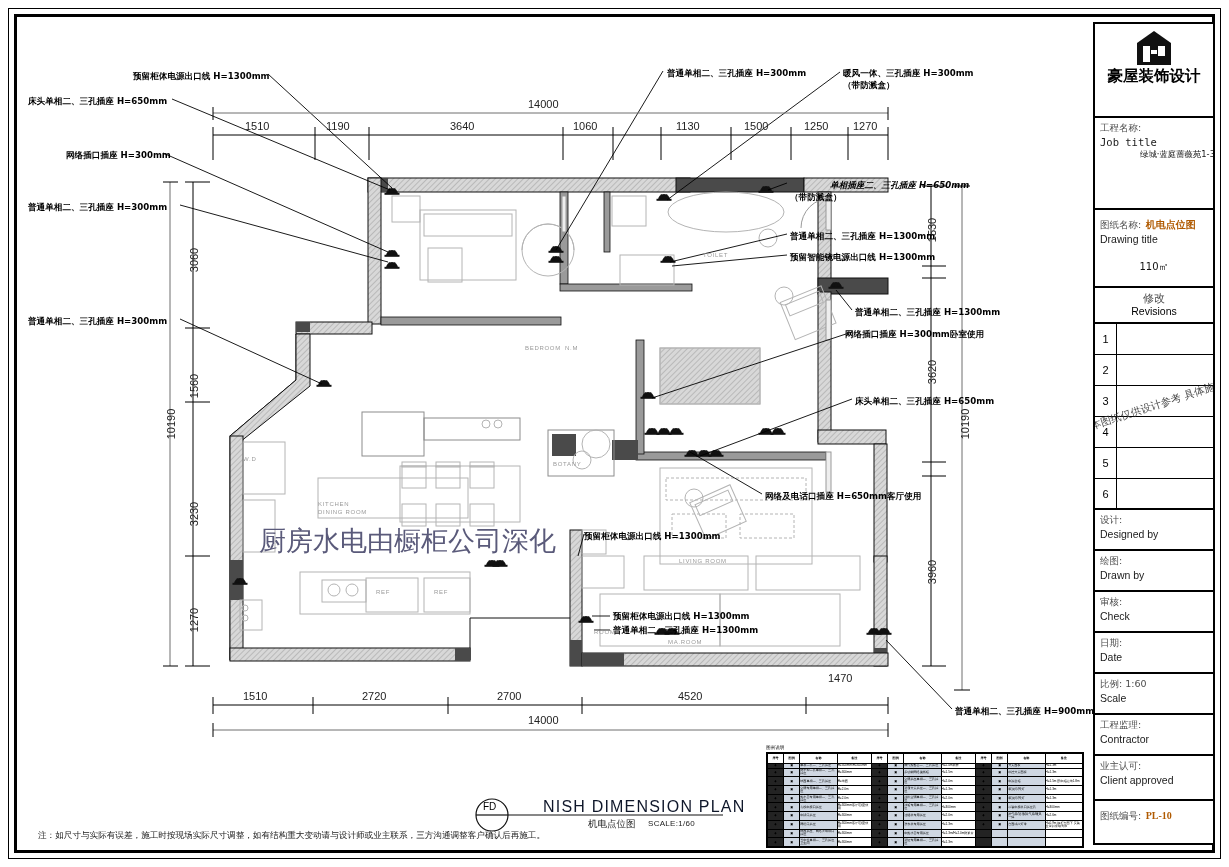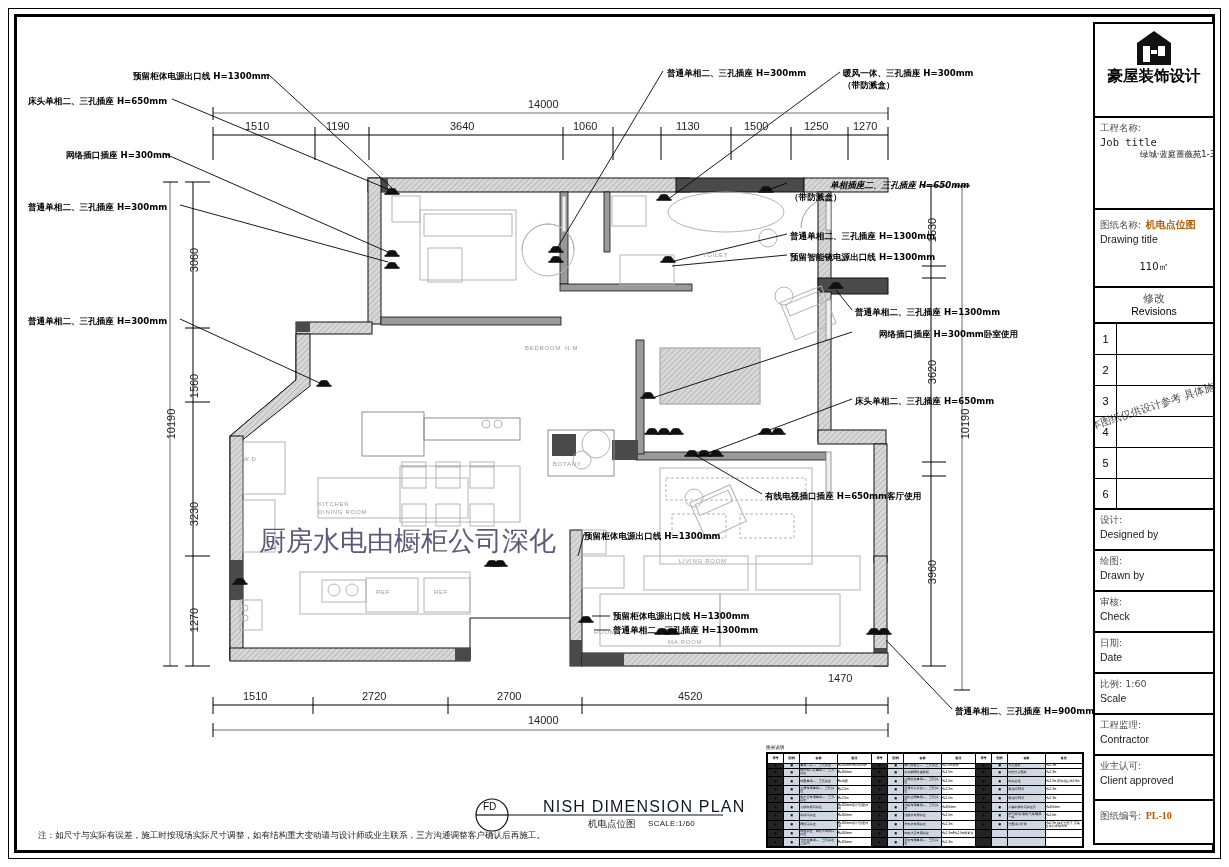--- a/index.html
+++ b/index.html
@@ -385,23 +385,23 @@
   <div class="anno cn" style="left:28px;top:202px;">普通单相二、三孔插座 H=300mm</div>
   <div class="anno cn" style="left:28px;top:316px;">普通单相二、三孔插座 H=300mm</div>
   <div class="anno cn" style="left:667px;top:68px;">普通单相二、三孔插座  H=300mm</div>
   <div class="anno cn" style="left:843px;top:68px;">暖风一体、三孔插座  H=300mm</div>
   <div class="anno cn" style="left:843px;top:80px;">（带防溅盒）</div>
   <div class="anno cn" style="left:830px;top:180px;font-style:italic;">单相插座二、三孔插座  H=650mm</div>
   <div class="anno cn" style="left:790px;top:192px;">（带防溅盒）</div>
   <div class="anno cn" style="left:790px;top:231px;">普通单相二、三孔插座  H=1300mm</div>
   <div class="anno cn" style="left:790px;top:252px;">预留智能镜电源出口线 H=1300mm</div>
   <div class="anno cn" style="left:855px;top:307px;">普通单相二、三孔插座  H=1300mm</div>
-  <div class="anno cn" style="left:855px;top:329px;padding-left:24px;">网络插口插座 H=300mm卧室使用</div>
+  <div class="anno cn" style="left:821px;top:329px;padding-left:24px;">网络插口插座 H=300mm卧室使用</div>
   <div class="anno cn" style="left:855px;top:396px;">床头单相二、三孔插座  H=650mm</div>
-  <div class="anno cn" style="left:765px;top:491px;">有线电视插口插座 H=650mm客厅使用</div>
+  <div class="anno cn" style="left:765px;top:491px;">网络及电话口插座 H=650mm客厅使用</div>
   <div class="anno cn" style="left:584px;top:531px;">预留柜体电源出口线 H=1300mm</div>
   <div class="anno cn" style="left:613px;top:611px;">预留柜体电源出口线 H=1300mm</div>
   <div class="anno cn" style="left:613px;top:625px;">普通单相二、三孔插座 H=1300mm</div>
   <div class="anno cn" style="left:955px;top:706px;">普通单相二、三孔插座 H=900mm</div>
 
   <div class="roomlbl" style="left:243px;top:456px;">W.D</div>
   <div class="roomlbl" style="left:318px;top:501px;">KITCHEN</div>
   <div class="roomlbl" style="left:318px;top:509px;">DINING ROOM</div>
   <div class="roomlbl" style="left:553px;top:461px;">BOTANY</div>
   <div class="roomlbl" style="left:679px;top:558px;">LIVING ROOM</div>

